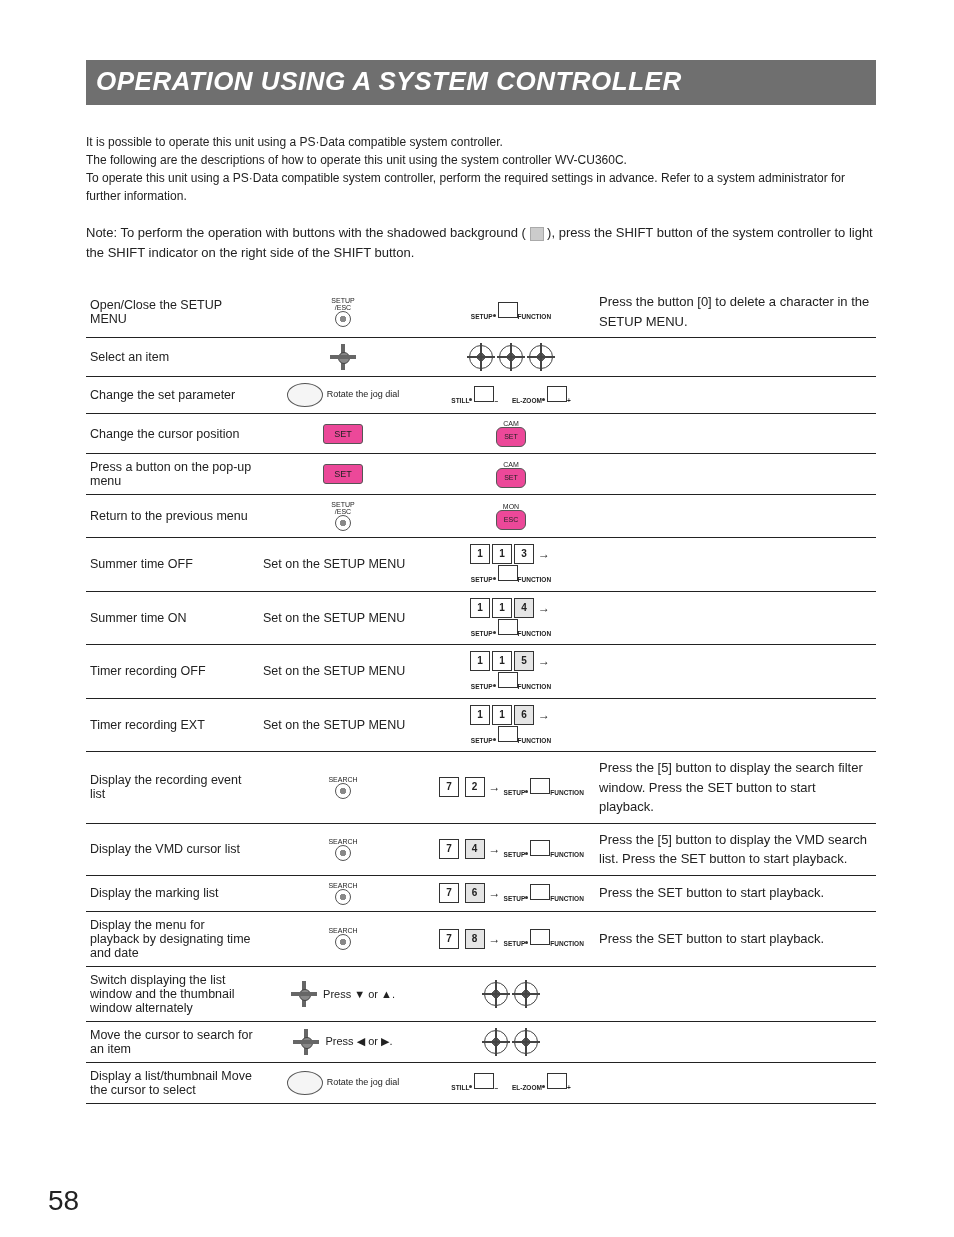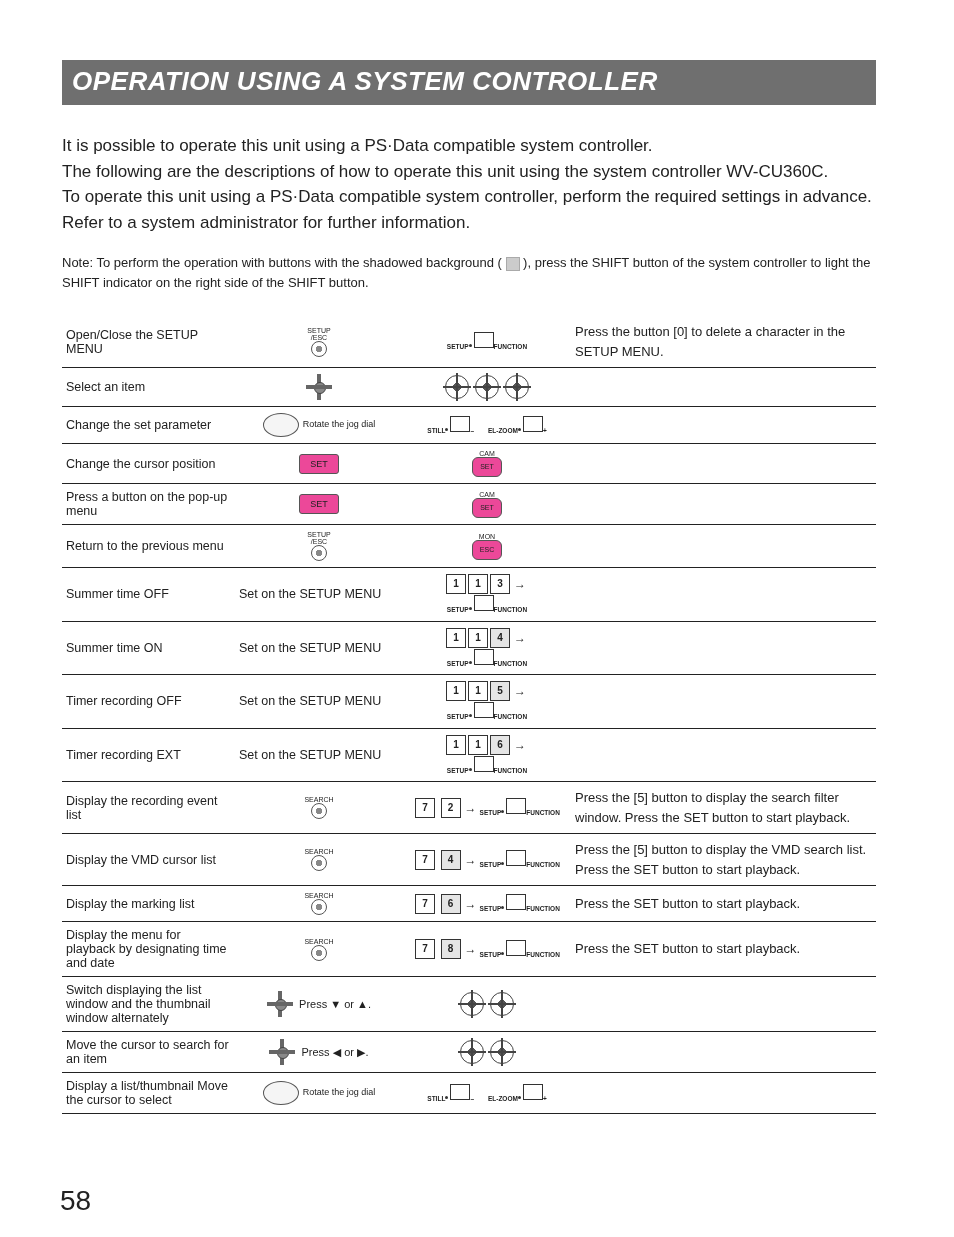--- a/index.html
+++ b/index.html
@@ -7,34 +7,34 @@
     padding: 0;
     font-family: Arial, Helvetica, sans-serif;
     background: #fff;
     width: 954px;
   }
   .page {
     width: 954px;
     height: 1237px;
     position: relative;
     box-sizing: border-box;
-    padding: 60px 78px 0 62px;
+    padding: 60px 78px 0 86px;
   }
   .title-bar {
     background: #6f6f6f;
     color: #fff;
     font-weight: bold;
     font-style: italic;
     font-size: 26px;
     padding: 6px 10px 8px 10px;
     letter-spacing: 0.5px;
   }
   .intro {
     margin-top: 28px;
-    font-size: 17px;
+    font-size: 12px;
     line-height: 1.5;
     color: #222;
   }
   .note {
     margin-top: 18px;
     font-size: 13px;
     line-height: 1.5;
     color: #222;
   }
   .note b { font-weight: normal; }
@@ -154,21 +154,21 @@
   .joy {
     display:inline-block;width:22px;height:22px;border:1.5px solid #444;border-radius:50%;vertical-align:middle;
     background: radial-gradient(circle at center,#555 25%,#fff 27%);
     position:relative;margin:0 3px;
   }
   .joy::before,.joy::after{content:'';position:absolute;background:#444;}
   .joy::before{left:10px;top:-3px;width:2px;height:28px;}
   .joy::after{top:10px;left:-3px;height:2px;width:28px;}
   .pgnum {
     position: absolute;
-    left: 60px;
+    left: 48px;
     bottom: 20px;
     font-size: 28px;
     color: #222;
   }
   .press-txt { font-size: 11px; vertical-align: middle; margin-left:6px; }
 </style>
 </head>
 <body>
 
 <div class="page">

